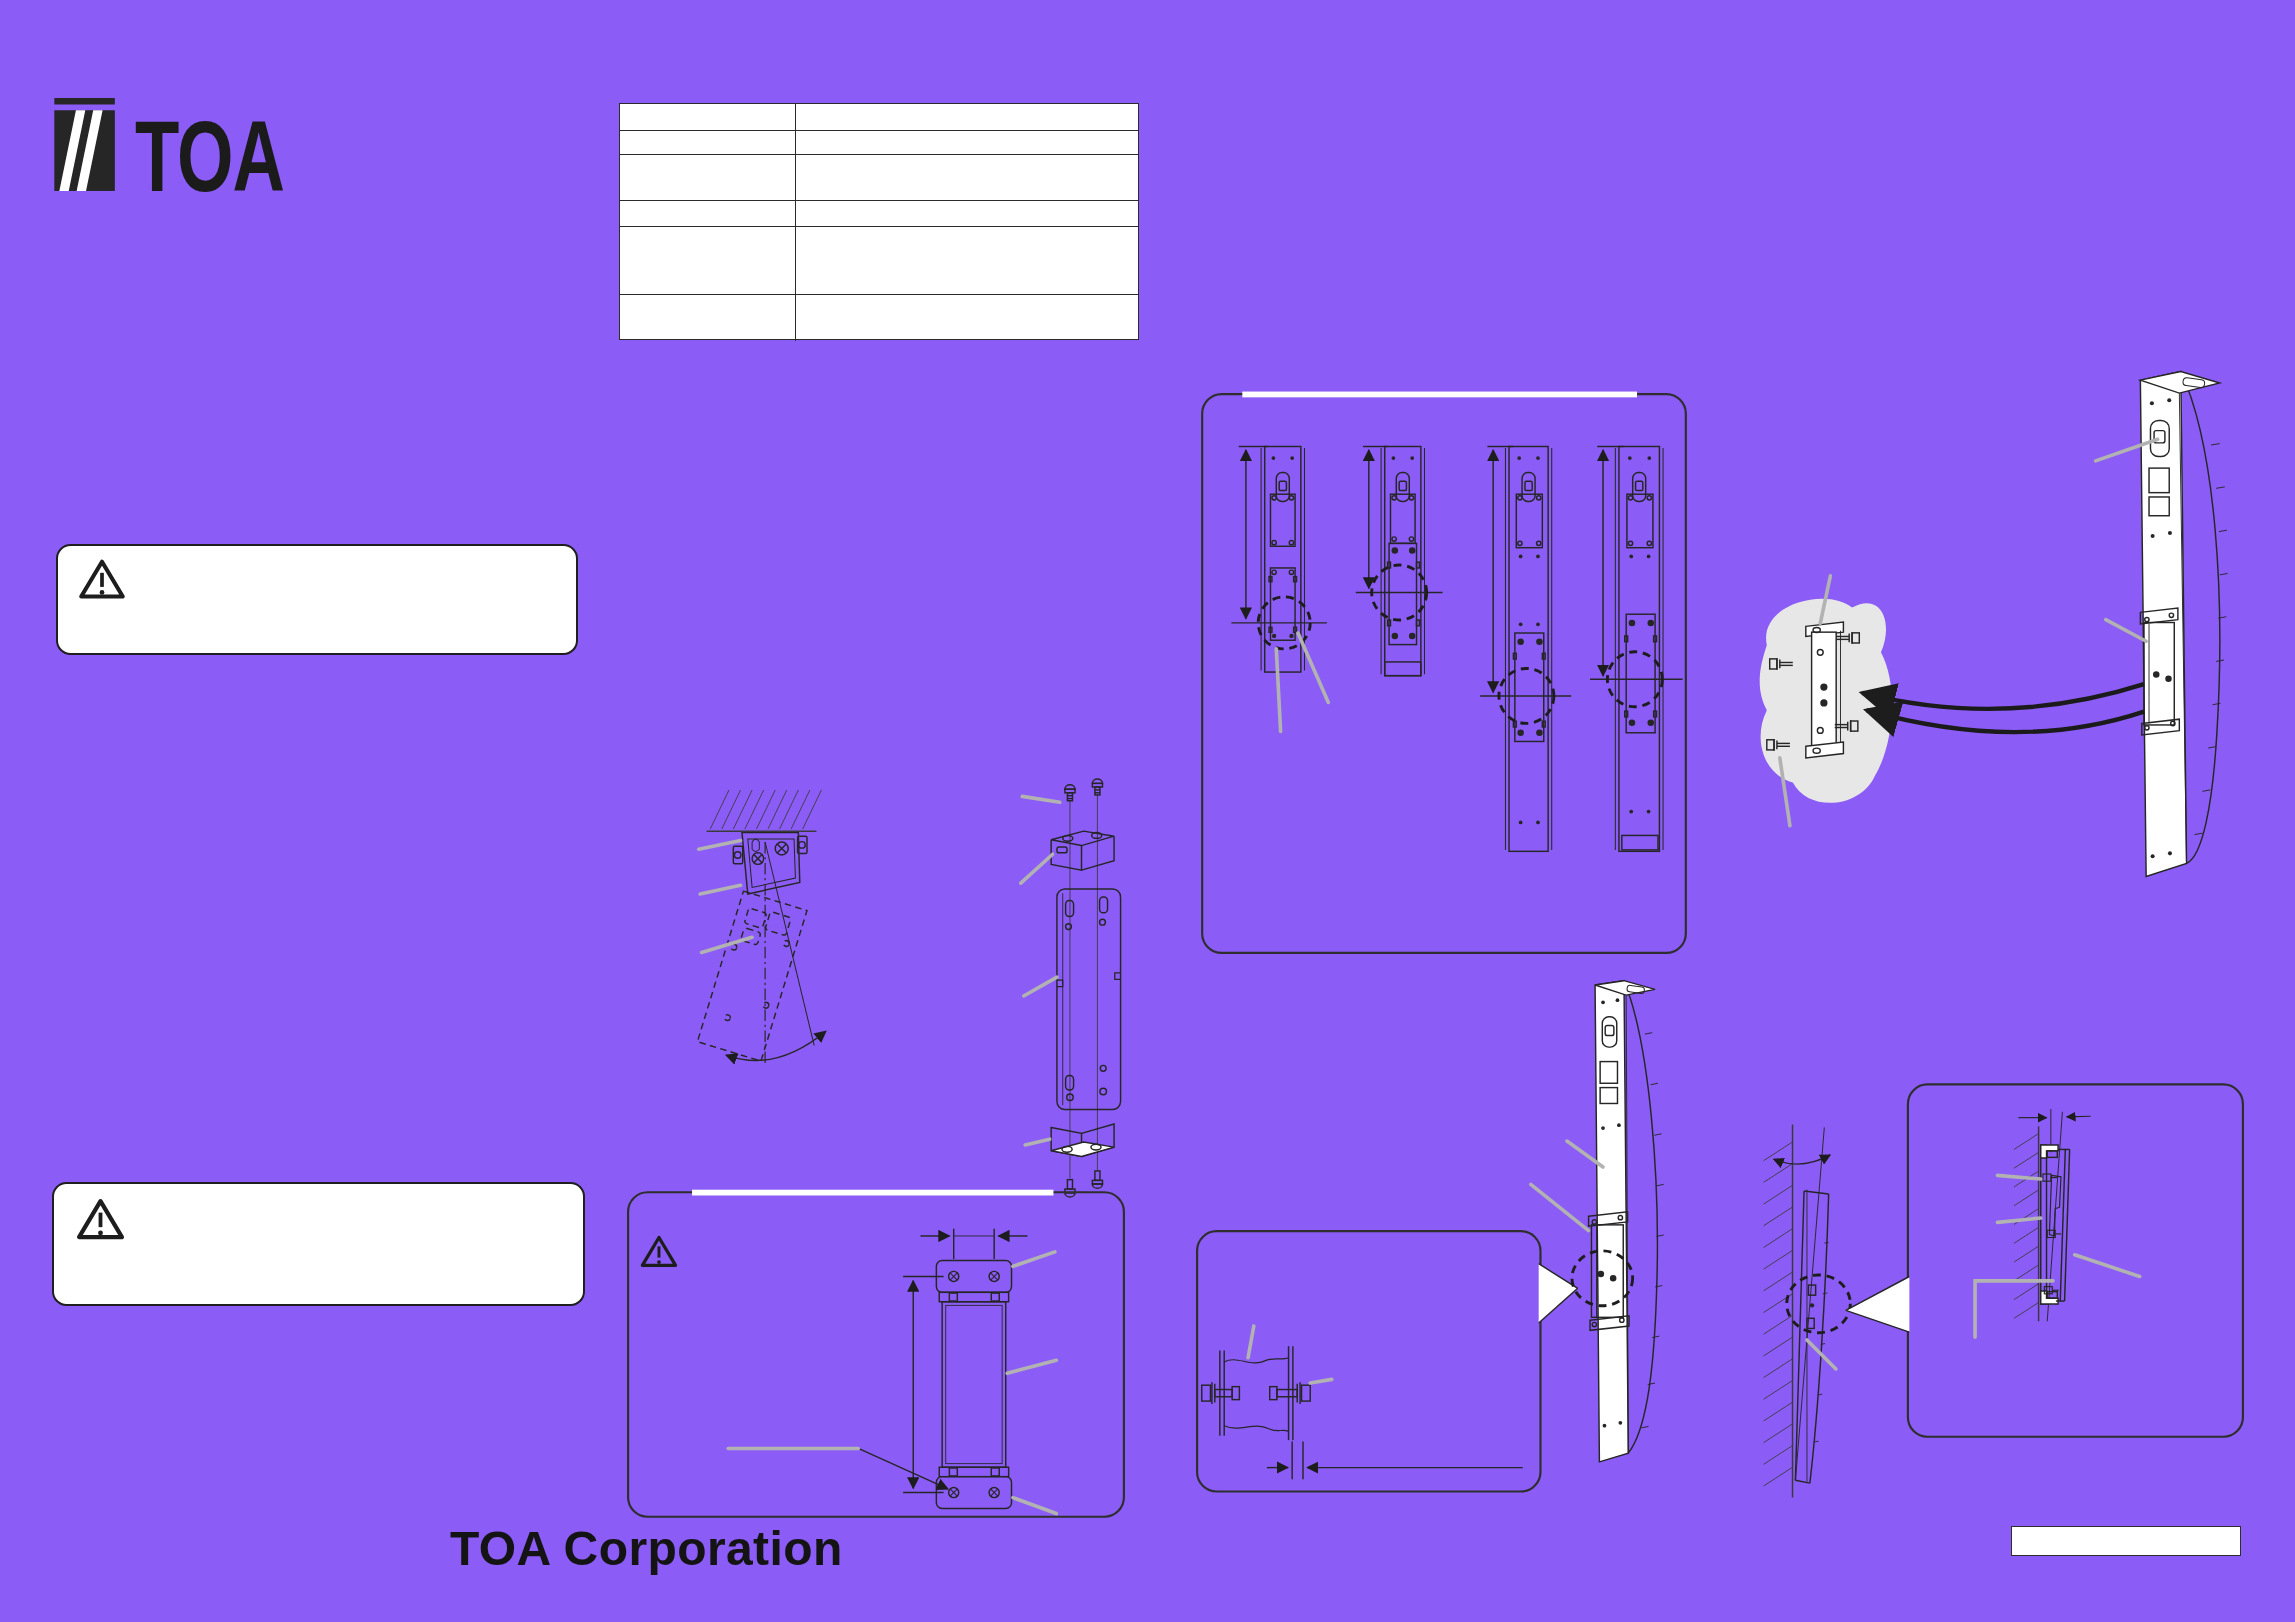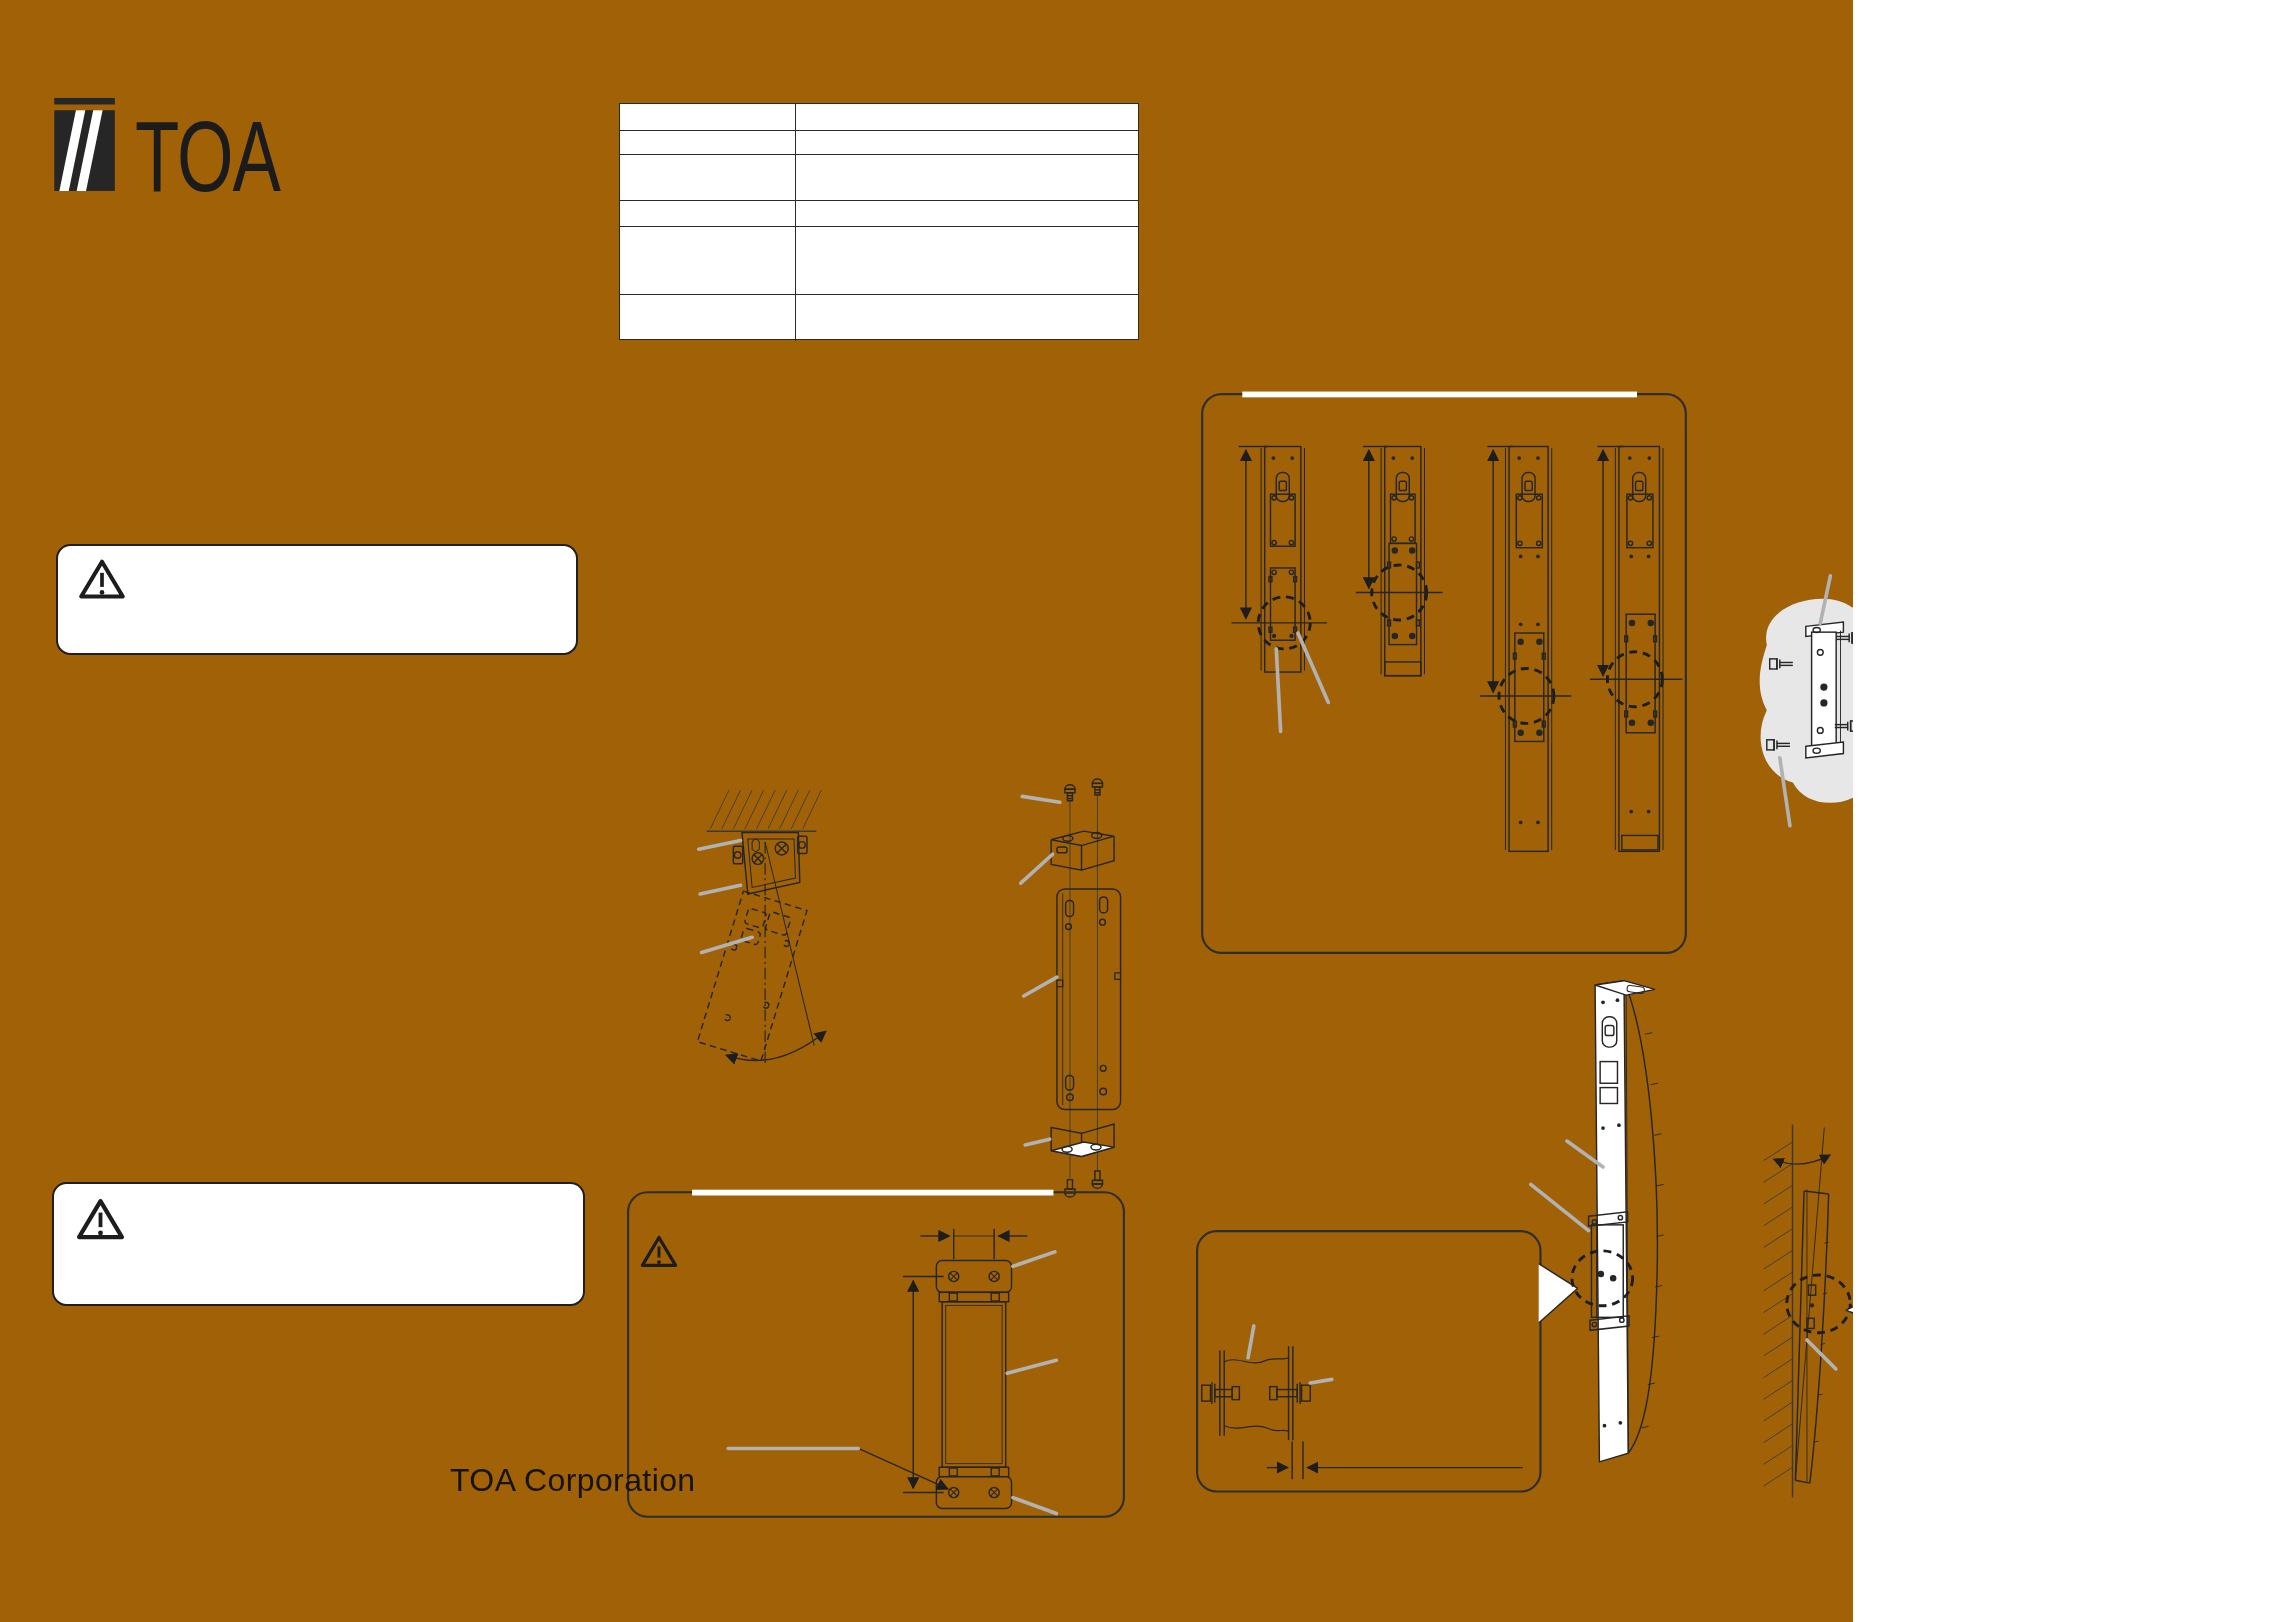--- a/index.html
+++ b/index.html
@@ -1,17 +1,17 @@
 <!DOCTYPE html>
 <html style="font-size:11.6px"><head>
 <meta charset="utf-8">
 <style>
   html,body{margin:0;padding:0;background:#ffffff;}
-  .page{position:relative;width:1853px;height:1623px;background:#a16207;overflow:hidden;
-        font-family:"Liberation Sans",sans-serif;color:#1c1c1c;}
+  .page{position:relative;width:2295px;height:1623px;background:#8b5cf6;overflow:hidden;
+        font-family:"Liberation Sans",sans-serif;color:#1c1c1c;font-weight:bold;}
   .abs{position:absolute;}
   svg{display:block;overflow:visible;}
   
   .ink{stroke:#262626;fill:none;stroke-width:2;}
   .ink-thin{stroke:#3a3a3a;fill:none;stroke-width:1.2;}
   .ink-fill{fill:#262626;stroke:none;}
   .leader{stroke:#b2b2b2;fill:none;stroke-width:5;stroke-linecap:round;}
   .dashed{stroke-dasharray:9 6;}
   .hl-circle{stroke:#1d1d1d;fill:none;stroke-width:4;stroke-dasharray:11 8;}
   
@@ -20,21 +20,21 @@
       grid-template-rows:27px 24px 46px 26px 68px 46px;
       border:1.8px solid #2b2b2b;box-sizing:border-box;background:#fff;}
   .spec-table .cell{border-right:1.4px solid #2b2b2b;border-bottom:1.4px solid #2b2b2b;
       font-size:13px;padding:1.4px 4.3px;box-sizing:border-box;}
   .spec-table .cell:nth-child(2n){border-right:none;}
   .spec-table .cell:nth-child(11),.spec-table .cell:nth-child(12){border-bottom:none;}
   
   .warn-box{position:absolute;border:2.5px solid #1f1f1f;border-radius:14.5px;background:#fff;box-sizing:border-box;}
   
   .panel-border{fill:none;stroke:#2e2e2e;stroke-width:3;}
-  .footer-name{position:absolute;left:450px;top:1462px;font-size:32px;letter-spacing:0.4px;color:#141414;}
+  .footer-name{position:absolute;left:450px;top:1521px;font-size:48px;letter-spacing:0.4px;color:#141414;}
   .rev-box{position:absolute;left:2011px;top:1526px;width:230px;height:30px;
       border:1.8px solid #2e2e2e;box-sizing:border-box;background:#fff;}
 </style>
 </head>
 <body>
 
 <div class="page">
 
   <svg class="abs" width="0" height="0">
     <defs>

